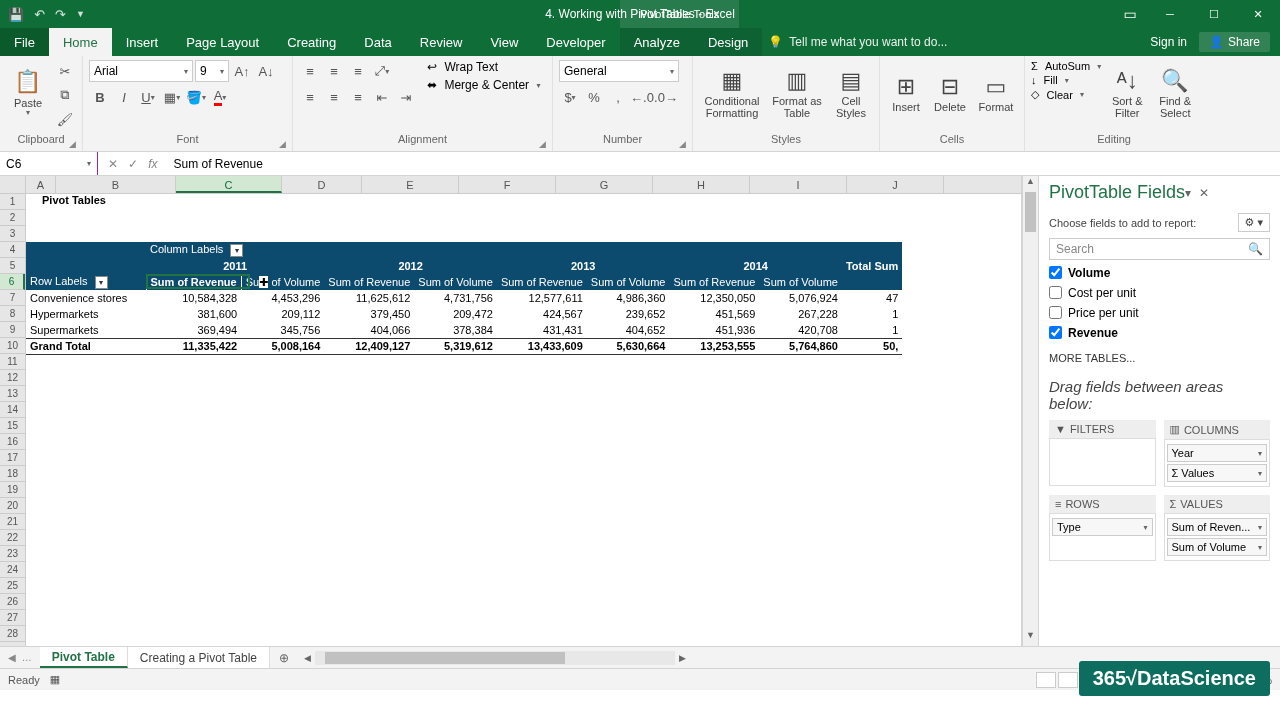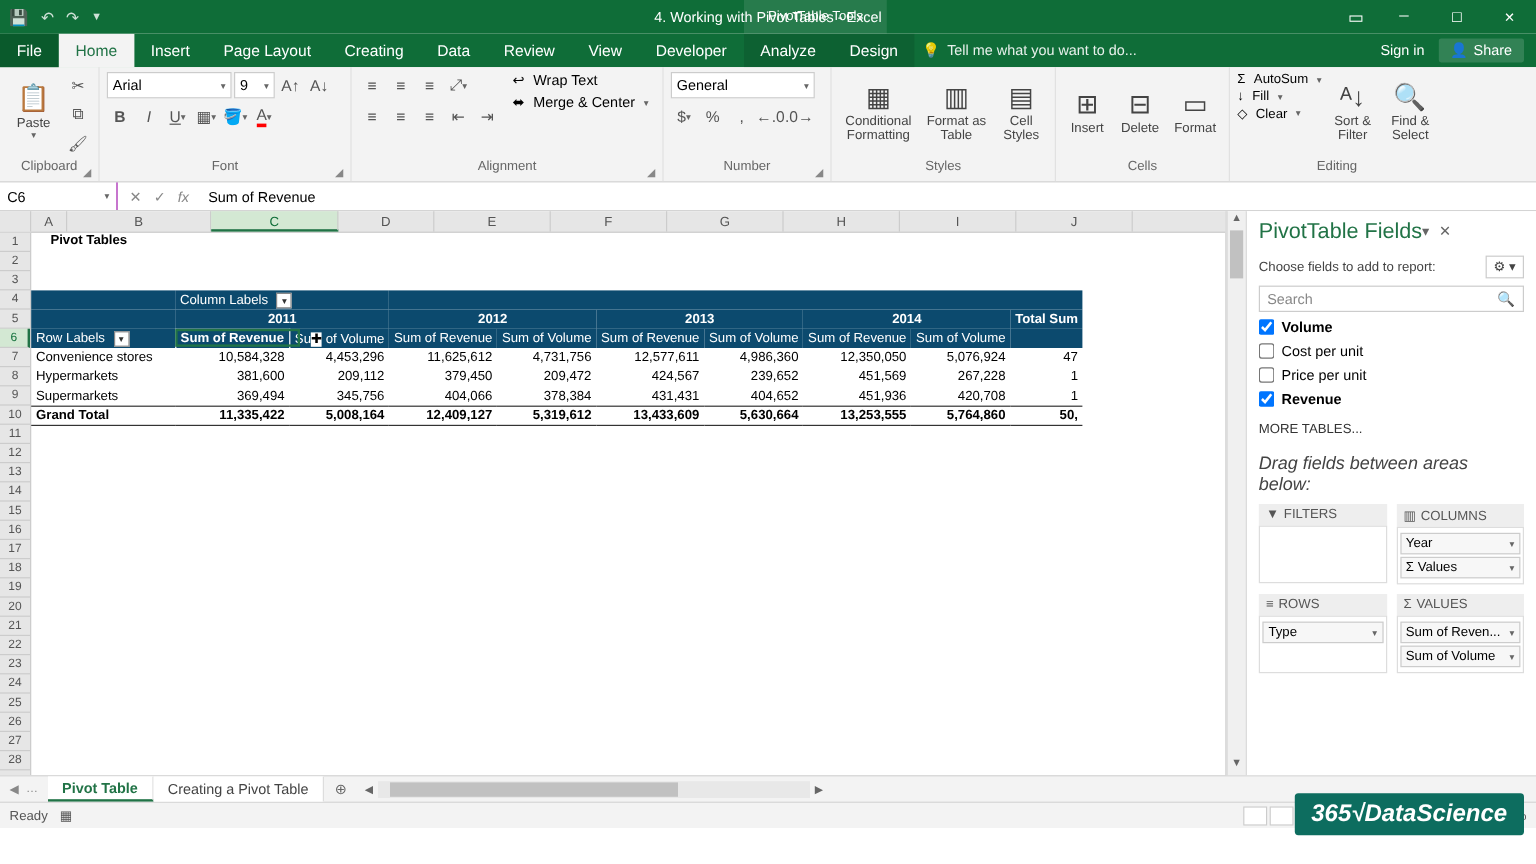--- a/index.html
+++ b/index.html
@@ -113,21 +113,21 @@
 
 
 .statusbar { height: 22px; background: #f3f3f3; border-top: 1px solid #d4d4d4; display: flex; align-items: center; justify-content: space-between; padding: 0 8px; font-size: 11px; color: #555; }
 .statusbar .viewbtns { display: flex; gap: 2px; align-items: center; }
 .statusbar .viewbtns .vb { width: 20px; height: 16px; border: 1px solid #ccc; background: #fff; }
 .statusbar .zoom { display: flex; align-items: center; gap: 6px; }
 .statusbar .zslider { width: 100px; height: 3px; background: #ccc; position: relative; }
 .statusbar .zslider .zt { position: absolute; left: 48px; top: -4px; width: 8px; height: 11px; background: #888; }
 
 
-.watermark { position: absolute; right: 10px; bottom: 24px; background: #0d6d5f; color: #fff; font-size: 20px; font-weight: bold; padding: 6px 14px; border-radius: 3px; font-style: italic; display: flex; align-items: center; gap: 4px; }
+.watermark { position: absolute; right: 10px; bottom: 24px; background: #0d6d5f; color: #fff; font-size: 20px; font-weight: bold; padding: 6px 14px; border-radius: 3px; display: flex; align-items: center; gap: 4px; }
 </style>
 </head>
 <body>
 
 <div class="titlebar">
   <div class="qat">
     <span>💾</span>
     <span>↶</span>
     <span>↷</span>
     <span style="font-size:9px;">▼</span>

